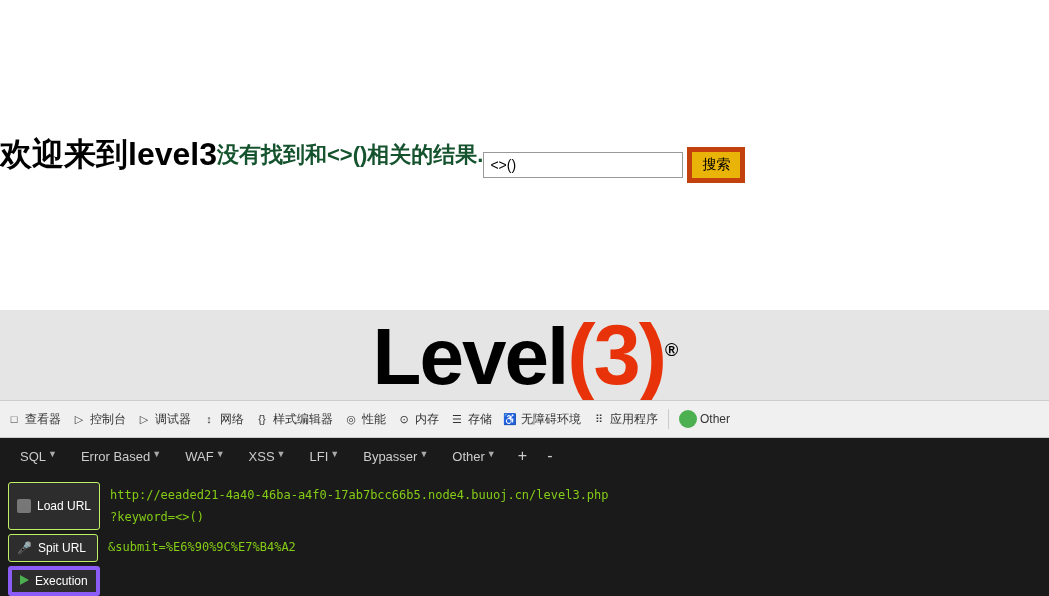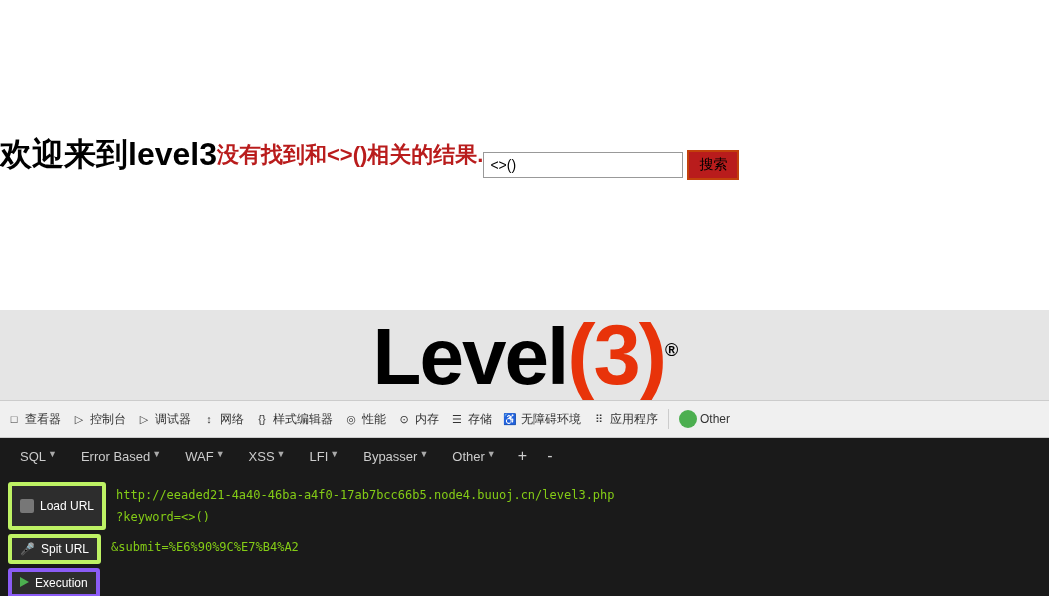--- a/index.html
+++ b/index.html
@@ -17,40 +17,40 @@
     .page-title {
       font-size: 32px;
       font-weight: bold;
       color: #000;
       margin-bottom: 20px;
     }
 
     .no-result {
       font-size: 22px;
       font-weight: bold;
-      color: #b91c1c;
+      color: #14532d;
       margin-bottom: 20px;
     }
 
     .search-row {
       display: flex;
       align-items: center;
       gap: 4px;
     }
 
     .search-input {
       border: 1px solid #999;
       padding: 4px 6px;
       font-size: 14px;
       width: 200px;
     }
 
     .search-btn {
-      border: 2px solid #c2410c;
-      background: #b91c1c;
+      border: 5px solid #c2410c;
+      background: #eab308;
       padding: 4px 10px;
       font-size: 14px;
       cursor: pointer;
     }
 
     
     .logo-area {
       height: 90px;
       background: #e5e5e5;
       display: flex;
@@ -178,21 +178,21 @@
       align-items: stretch;
       padding: 2px 8px;
       min-height: 32px;
     }
 
     .panel-btn {
       display: flex;
       align-items: center;
       gap: 6px;
       background: #2d2d2d;
-      border: 4px solid #bef264;
+      border: 1px solid #bef264;
       border-radius: 3px;
       color: #fff;
       font-size: 12px;
       padding: 4px 8px;
       cursor: pointer;
       min-width: 90px;
       white-space: nowrap;
     }
 
     .panel-url {

